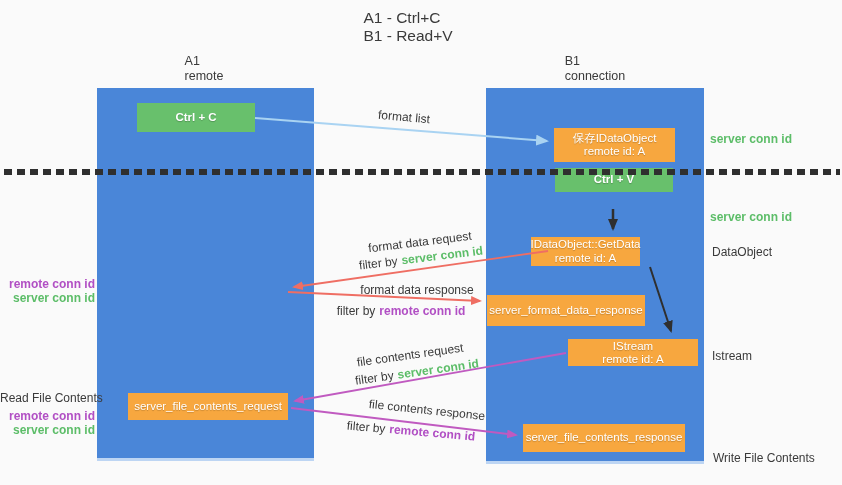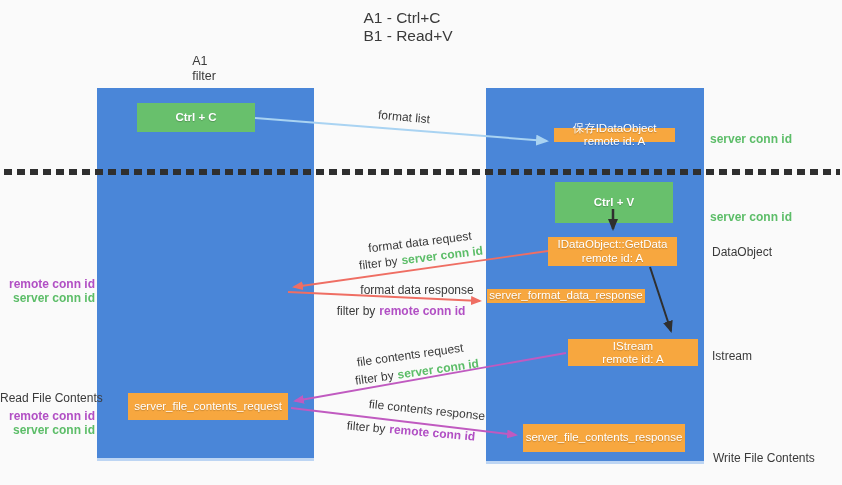--- a/index.html
+++ b/index.html
@@ -44,46 +44,50 @@
 
 <div class="canvas">
 
   <div class="title">
     <div>A1 - Ctrl+C</div>
     <div>B1 - Read+V</div>
   </div>
 
   <div class="lane-header" style="left:204px">
     <div>A1</div>
-    <div>filter</div>
+    <div>remote</div>
+  </div>
+  <div class="lane-header" style="left:595px">
+    <div>B1</div>
+    <div>connection</div>
   </div>
 
   <div class="lane left"></div>
   <div class="lane right"></div>
 
   <div class="node green" style="left:137px;top:103px;width:118px;height:29px">
     <span>Ctrl + C</span>
   </div>
 
-  <div class="node orange" style="left:554px;top:128px;width:121px;height:14px">
+  <div class="node orange" style="left:554px;top:128px;width:121px;height:34px">
     <span>保存IDataObject</span>
     <span>remote id: A</span>
   </div>
 
-  <div class="node green" style="left:555px;top:182px;width:118px;height:41px">
+  <div class="node green" style="left:555px;top:168px;width:118px;height:24px">
     <span>Ctrl + V</span>
   </div>
 
-  <div class="node orange" style="left:548px;top:237px;width:129px;height:29px">
+  <div class="node orange" style="left:531px;top:237px;width:109px;height:29px">
     <span>IDataObject::GetData</span>
     <span>remote id: A</span>
   </div>
 
 
-  <div class="node orange" style="left:487px;top:289px;width:158px;height:14px">
+  <div class="node orange" style="left:487px;top:295px;width:158px;height:31px">
     <span>server_format_data_response</span>
   </div>
 
   <div class="node orange" style="left:568px;top:339px;width:130px;height:27px;line-height:12.5px">
     <span>IStream</span>
     <span>remote id: A</span>
   </div>
 
   <div class="node orange" style="left:128px;top:393px;width:160px;height:27px">
     <span>server_file_contents_request</span>

